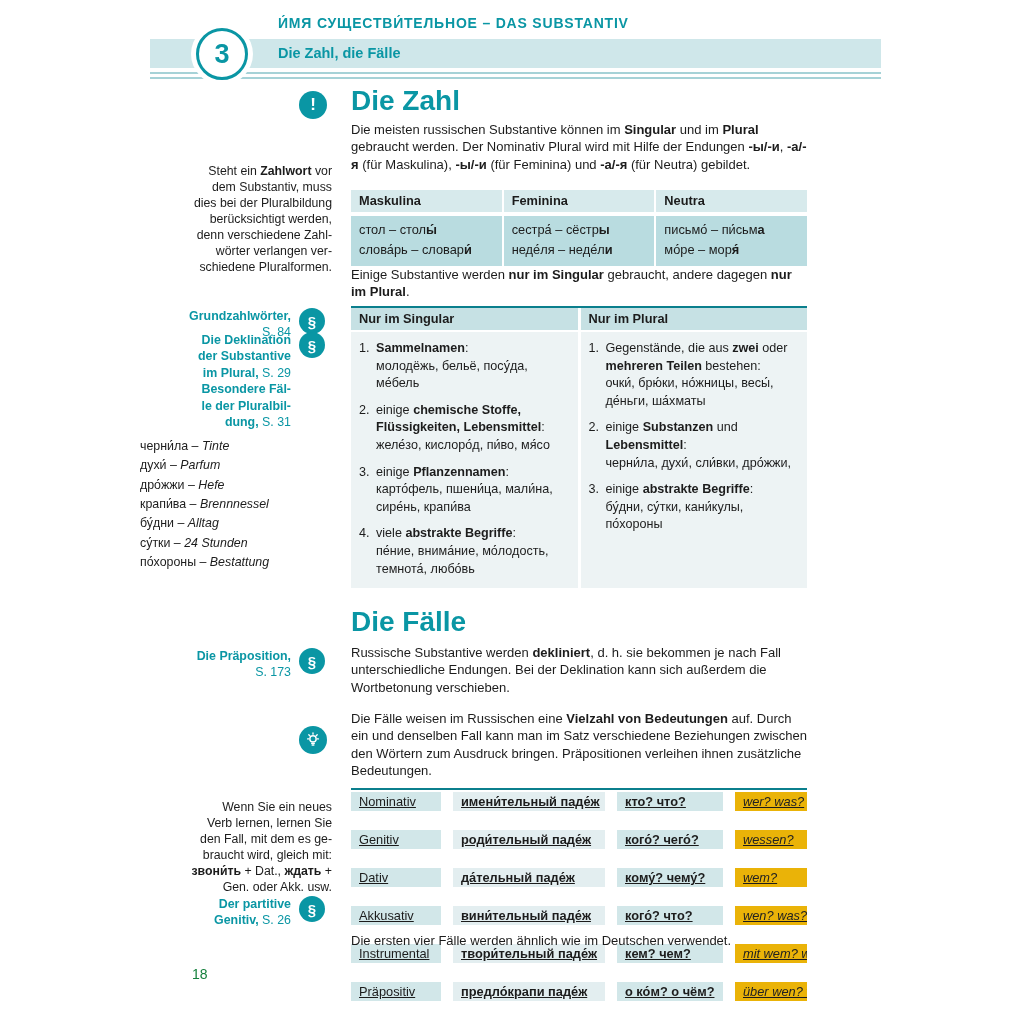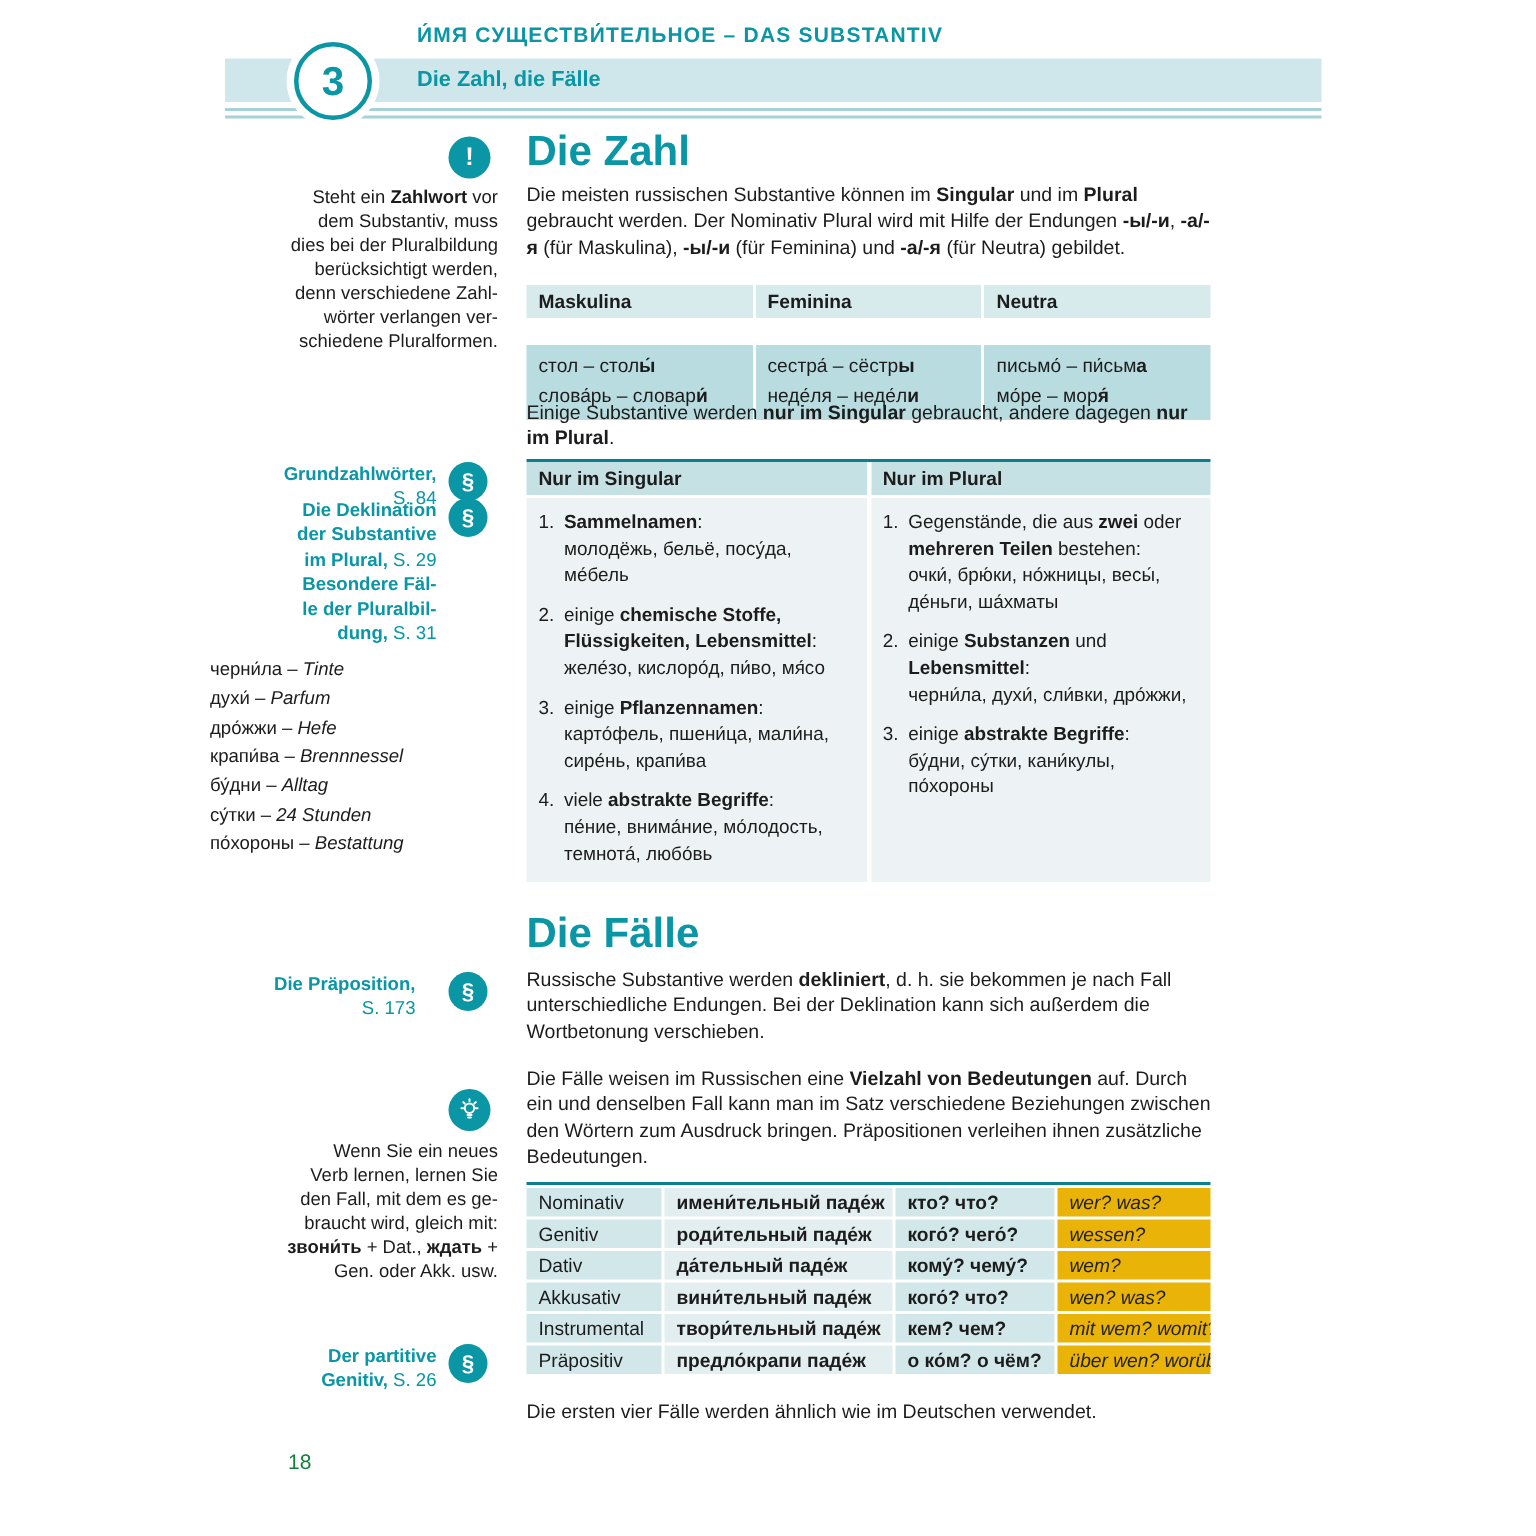--- a/index.html
+++ b/index.html
@@ -17,53 +17,53 @@
   .band { position:absolute; left:150px; top:39px; width:731px; height:29px; background:var(--band-bg); }
   .band-title { position:absolute; left:278px; top:45px; color:var(--teal); font-weight:bold; font-size:14.5px; }
   .rule { position:absolute; left:150px; width:731px; height:2px; background:var(--rule-light); }
   .chapter-circle { position:absolute; left:196px; top:28px; width:52px; height:52px; border-radius:50%;
     background:#fff; border:3px solid var(--teal); box-shadow:0 0 0 5px #fff; display:flex; align-items:center;
     justify-content:center; color:var(--teal); font-size:27px; font-weight:bold; }
 
   
   .m-icon { position:absolute; width:28px; height:28px; border-radius:50%; background:var(--teal); color:#fff;
     display:flex; align-items:center; justify-content:center; font-weight:bold; font-size:17px; }
-  .note-black { position:absolute; text-align:right; font-size:12.3px; line-height:1.3; color:#1c1c1c; }
+  .note-black { position:absolute; text-align:right; font-size:12.3px; line-height:1.3; color:#1c1c1c;margin-top:40px; }
   .note-teal { position:absolute; display:flex; align-items:flex-start; }
   .note-teal .txt { flex:1; text-align:right; color:var(--teal); font-size:12.4px; line-height:1.32; }
   .note-teal .s-icon { width:26px; height:26px; border-radius:50%; background:var(--teal); color:#fff; font-size:15px;
     display:flex; align-items:center; justify-content:center; margin-left:8px; flex:none; font-weight:bold; }
   .vocab { position:absolute; text-align:left; font-size:12.4px; line-height:1.56; }
   .vocab .vocab-de { font-style:italic; }
 
   
   .mcol { position:absolute; left:351px; width:456px; }
   .section-title { color:var(--teal); font-size:28px; font-weight:bold; }
   .para { font-size:13px; line-height:17.4px; }
 
   
   .nt-head { display:flex; gap:2px; }
   .nt-hcell { flex:1; background:var(--t1-head-bg); font-weight:bold; font-size:12.8px; padding:3px 0 4px 8px; }
-  .nt-body { display:flex; gap:2px; margin-top:18px; }
+  .nt-body { display:flex; gap:2px; margin-top:4px; }
   .nt-bcell { flex:1; background:var(--t1-body-bg); font-size:12.8px; line-height:1.55; padding:4px 4px 6px 8px; }
 
   
   .t2-rule { height:2px; background:var(--teal-dark); }
   .t2-head { display:flex; gap:3px; }
   .t2-hcell { flex:1; background:var(--t2-head-bg); font-weight:bold; font-size:12.8px; padding:3px 0 4px 8px; }
   .t2-body { display:flex; gap:3px; margin-top:2px; align-items:stretch; }
   .t2-col { flex:1; background:var(--t2-body-bg); padding:8px 4px 10px 8px; }
   .sp-item { display:flex; margin-bottom:9px; font-size:12.6px; line-height:17.6px; }
   .sp-item:last-child { margin-bottom:0; }
   .sp-num { width:17px; flex:none; }
   .sp-body { flex:1; }
 
   
   .ct-rule { height:2px; background:var(--teal-dark); margin-bottom:2px; }
-  .ct-row { display:flex; gap:2px; margin-bottom:2px; }
+  .ct-row { display:flex; gap:12px; margin-bottom:19px;text-decoration:underline; }
   .ct-cell { font-size:12.8px; height:19px; line-height:19px; padding-left:8px; white-space:nowrap; overflow:hidden; }
   .ct-c1 { width:90px; background:var(--case-c1-bg); }
   .ct-c2 { width:152px; background:var(--case-c2-bg); font-weight:bold; }
   .ct-c3 { width:106px; background:var(--case-c1-bg); font-weight:bold; }
   .ct-c4 { flex:1; background:#eab308; font-style:italic; color:#222; }
 
   .page-number { position:absolute; left:192px; top:966px; font-size:14px; color:#15803d; }
 </style>
 </head>
 <body>
@@ -97,21 +97,21 @@
   <div class="vocab" style="left:140px; top:437px; width:192px;" id="vocab-list">
       <div class="vocab-line"><span class="vocab-ru">черни́ла – </span><span class="vocab-de">Tinte</span></div>
       <div class="vocab-line"><span class="vocab-ru">духи́ – </span><span class="vocab-de">Parfum</span></div>
       <div class="vocab-line"><span class="vocab-ru">дро́жжи – </span><span class="vocab-de">Hefe</span></div>
       <div class="vocab-line"><span class="vocab-ru">крапи́ва – </span><span class="vocab-de">Brennnessel</span></div>
       <div class="vocab-line"><span class="vocab-ru">бу́дни – </span><span class="vocab-de">Alltag</span></div>
       <div class="vocab-line"><span class="vocab-ru">су́тки – </span><span class="vocab-de">24 Stunden</span></div>
       <div class="vocab-line"><span class="vocab-ru">по́хороны – </span><span class="vocab-de">Bestattung</span></div>
     </div>
 
-  <div class="note-teal" style="left:142px; top:648px; width:183px;gap:14px;">
+  <div class="note-teal" style="left:142px; top:648px; width:183px;">
     <div class="txt"><b>Die Präposition,</b><br>S. 173</div>
     <div class="s-icon">§</div>
   </div>
 
   <div class="m-icon" style="left:299px; top:726px;">
     <svg width="18" height="18" viewBox="0 0 24 24" fill="none" stroke="#ffffff" stroke-width="1.8" stroke-linecap="round">
       <circle cx="12" cy="10.5" r="4.2"></circle>
       <path d="M10.2 16.4h3.6M10.8 18.6h2.4"></path>
       <path d="M12 2.4v1.8M4.8 10.5h1.8M17.4 10.5h1.8M6.4 5l1.3 1.3M17.6 5l-1.3 1.3"></path>
     </svg>

